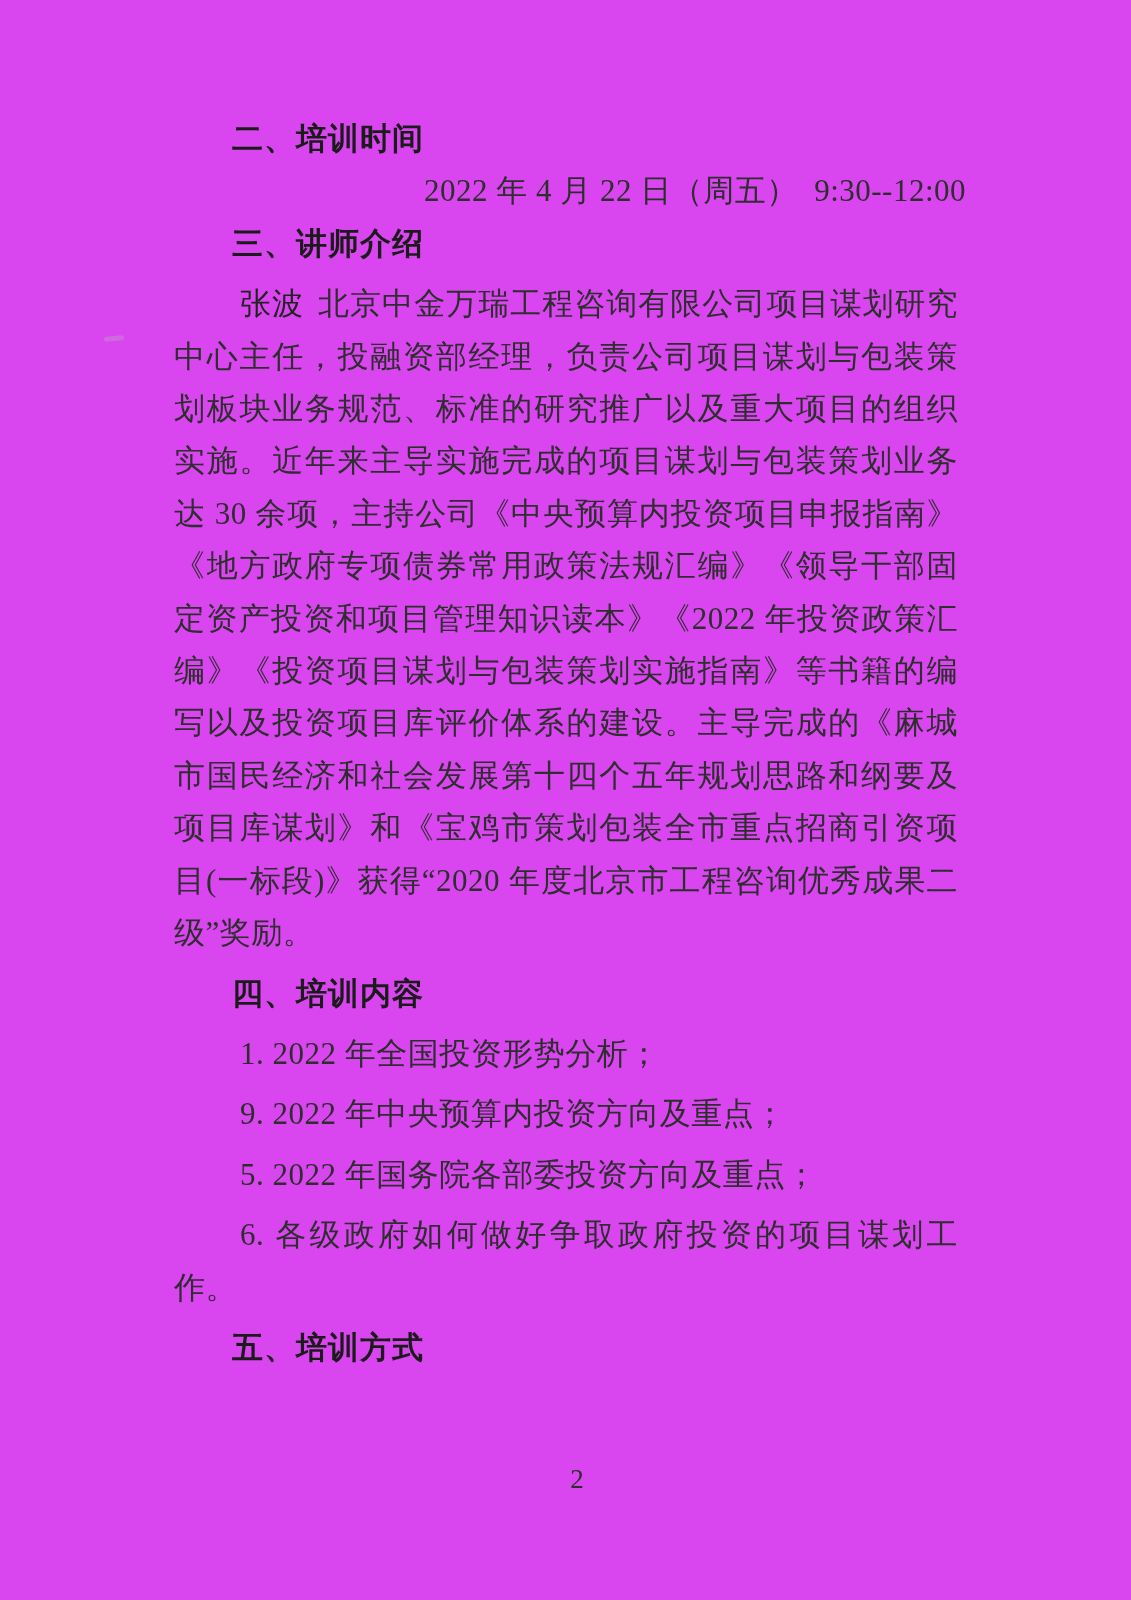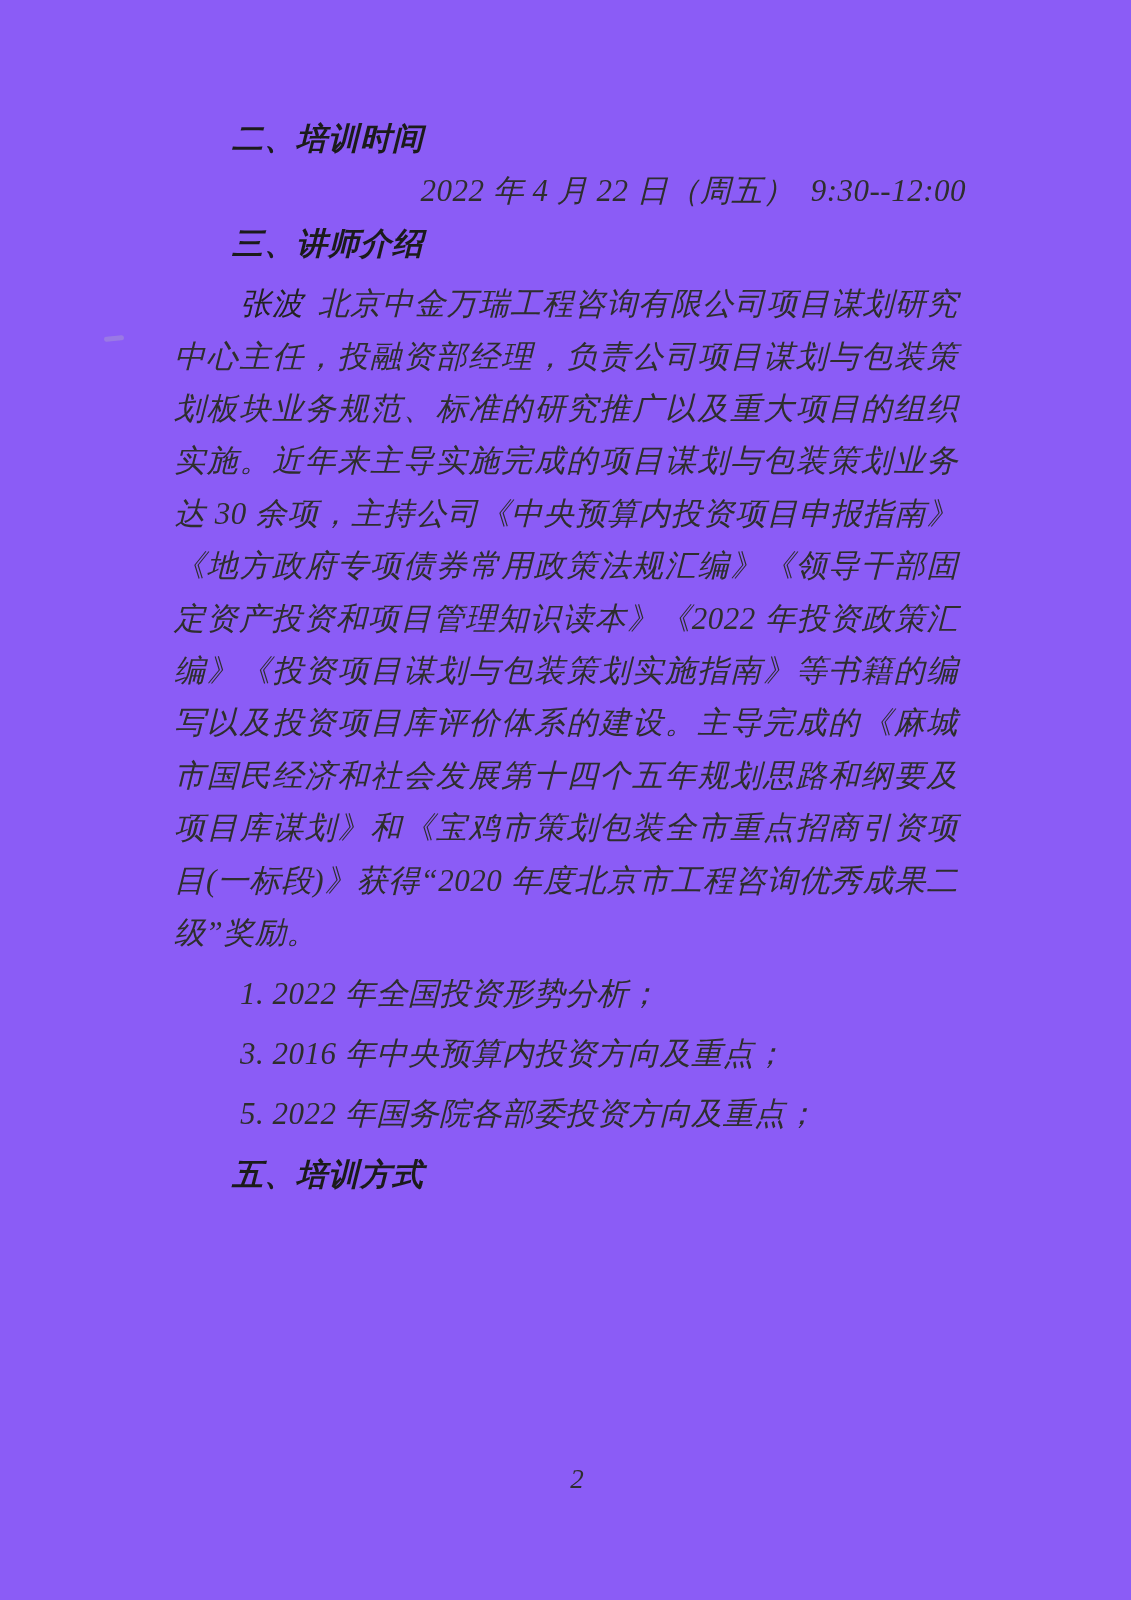--- a/index.html
+++ b/index.html
@@ -10,22 +10,21 @@
   body {
     width: 1131px;
     height: 1600px;
     position: relative;
     overflow: hidden;
     font-family: "Liberation Serif", serif;
   }
   .page {
     position: absolute;
     inset: 0;
-    background: #8b5cf6;
-    font-style: italic;
+    background: #d946ef;
   }
   .content {
     position: absolute;
     left: 166px;
     top: 113px;
     width: 800px;
     font-size: 31px;
     line-height: 52.4px;
     color: #2e2e2e;
     letter-spacing: 0.5px;
@@ -94,29 +93,31 @@
     <h2 class="heading">二、培训时间</h2>
 
     <p class="date-line">2022 年 4 月 22 日（周五）  9:30--12:00</p>
 
     <h2 class="heading">三、讲师介绍</h2>
 
     <p class="para">
       <span class="lecturer-name">张波</span><span>北京中金万瑞工程咨询有限公司项目谋划研究中心主任，投融资部经理，负责公司项目谋划与包装策划板块业务规范、标准的研究推广以及重大项目的组织实施。近年来主导实施完成的项目谋划与包装策划业务达 30 余项，主持公司《中央预算内投资项目申报指南》《地方政府专项债券常用政策法规汇编》《领导干部固定资产投资和项目管理知识读本》《2022 年投资政策汇编》《投资项目谋划与包装策划实施指南》等书籍的编写以及投资项目库评价体系的建设。主导完成的《麻城市国民经济和社会发展第十四个五年规划思路和纲要及项目库谋划》和《宝鸡市策划包装全市重点招商引资项目(一标段)》获得“2020 年度北京市工程咨询优秀成果二级”奖励。</span>
     </p>
 
+    <h2 class="heading">四、培训内容</h2>
 
     <p class="list-item">1. 2022 年全国投资形势分析；</p>
 
 
-    <p class="list-item">3. 2016 年中央预算内投资方向及重点；</p>
+    <p class="list-item">9. 2022 年中央预算内投资方向及重点；</p>
 
 
     <p class="list-item">5. 2022 年国务院各部委投资方向及重点；</p>
 
+    <p class="list-item">6. 各级政府如何做好争取政府投资的项目谋划工作。</p>
 
     <h2 class="heading">五、培训方式</h2>
 
   </div>
 
   <div class="page-number">2</div>
 
 </div>
 
 </body></html>

